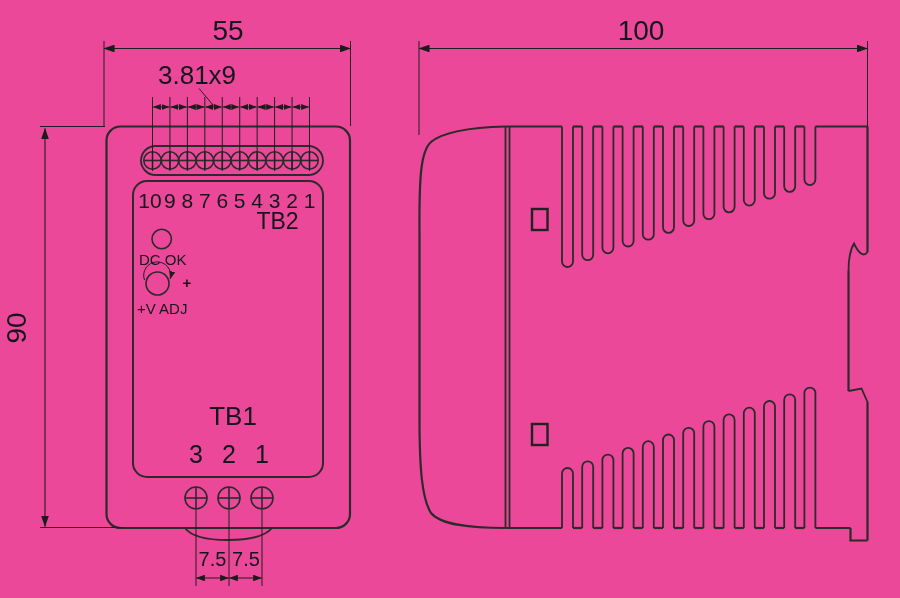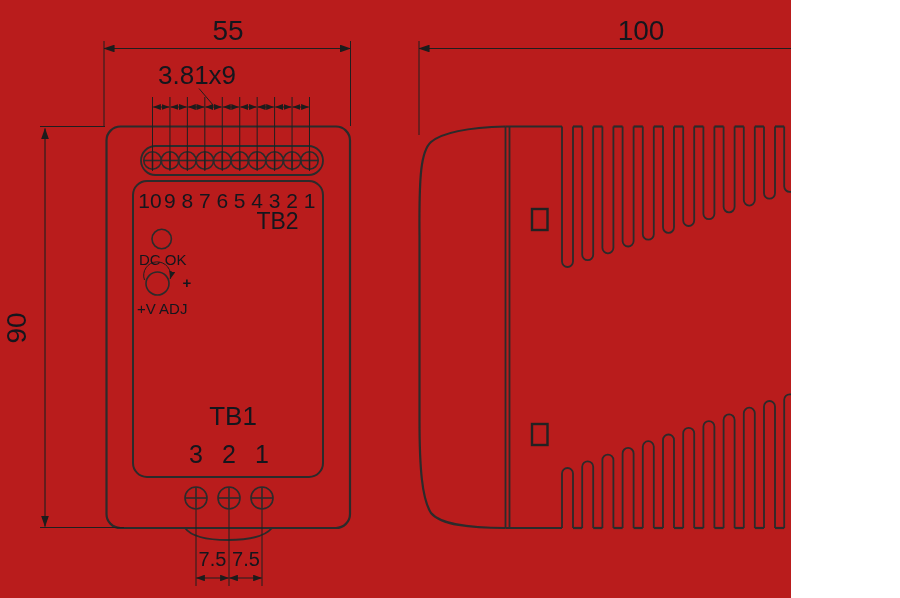--- a/index.html
+++ b/index.html
@@ -1,16 +1,16 @@
 <!DOCTYPE html>
 <html><head>
 <meta charset="utf-8">
 <style>
   html,body{margin:0;padding:0;background:#ffffff;}
-  .stage{position:relative;width:791px;height:598px;background:#b91c1c;overflow:hidden;}
+  .stage{position:relative;width:900px;height:598px;background:#ec4899;overflow:hidden;}
   svg{display:block;}
   svg text{font-family:"Liberation Sans","DejaVu Sans",sans-serif;fill:#14161d;}
   .lw2{stroke:#2b2b2b;stroke-width:2.2;fill:none;}
   .lw2a{stroke:#2b2b2b;stroke-width:2;fill:none;}
   .lw18{stroke:#2b2b2b;stroke-width:1.8;fill:none;}
   .lw16{stroke:#2b2b2b;stroke-width:1.6;fill:none;}
   .lw24{stroke:#222;stroke-width:2.4;fill:none;}
   .dim{stroke:#1f1f1f;stroke-width:1.1;fill:none;}
   .thin{stroke:#1f1f1f;stroke-width:1;fill:none;}
   .t-big{font-size:28px;}

